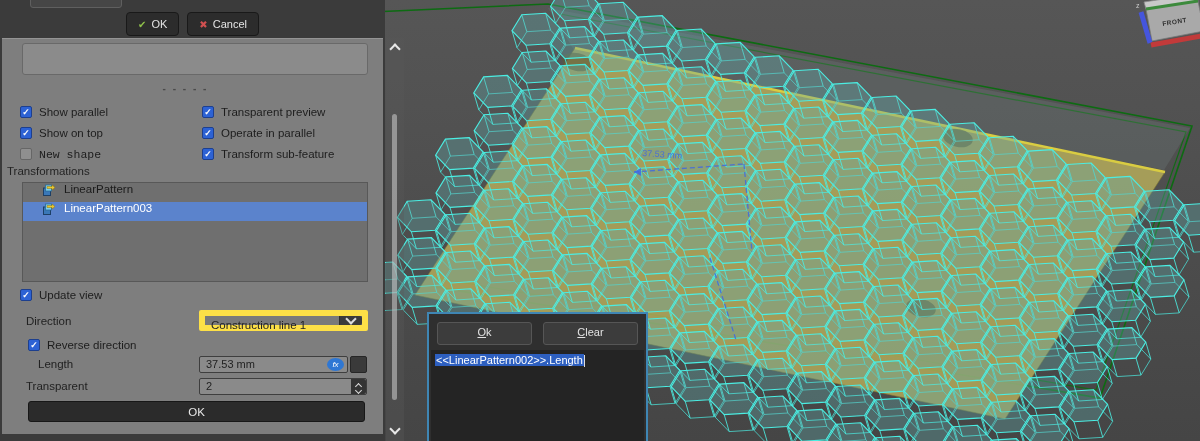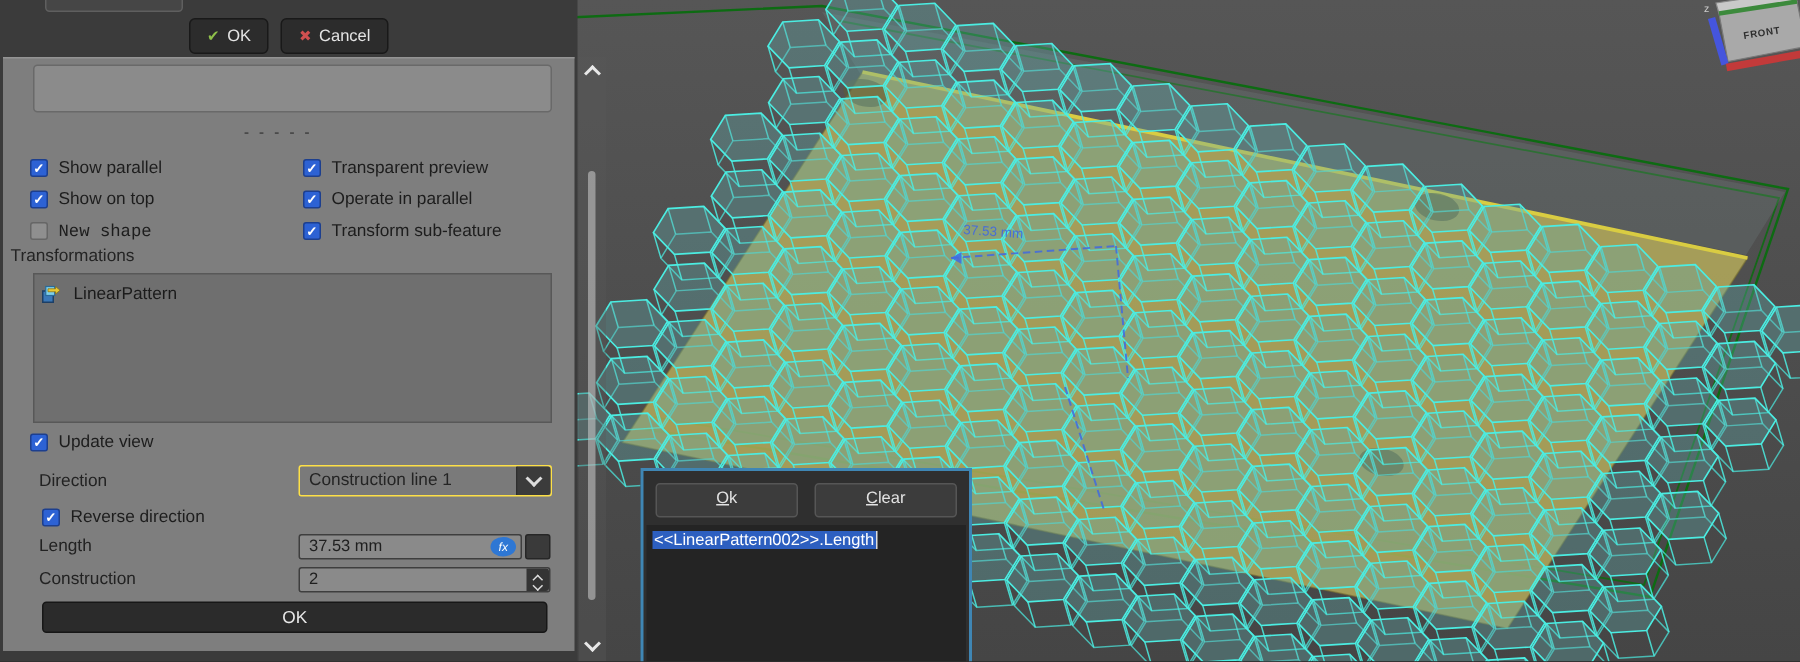--- a/index.html
+++ b/index.html
@@ -26,26 +26,26 @@
   .splitter{position:absolute;left:0;right:14px;top:44px;text-align:center;color:#4a4a4a;
             font-weight:bold;font-size:10px;letter-spacing:2px;}
   .cbrow{position:absolute;height:14px;display:flex;align-items:center;gap:7px;cursor:default;}
   .cb{width:12px;height:12px;border-radius:2px;box-sizing:border-box;flex:0 0 auto;
       display:flex;align-items:center;justify-content:center;}
   .cb.on{background:#2d62d4;border:1px solid #1d3f8e;color:#fff;font-size:9px;font-weight:bold;line-height:1;}
   .cb.off{background:#8f8f8f;border:1px solid #666;color:transparent;}
   .seclbl{position:absolute;left:5px;top:126px;color:#242424;}
   .list{position:absolute;left:20px;top:143px;width:344px;height:98px;background:#6f6f6f;
         border:1px solid #585858;overflow:hidden;}
-  .litem{height:19px;display:flex;align-items:flex-end;gap:8px;padding-left:5px;color:#1b1b1b;cursor:default;}
+  .litem{height:19px;display:flex;align-items:flex-start;gap:8px;padding-left:20px;color:#1b1b1b;cursor:default;}
   .litem.sel{background:#5b83cc;color:#fff;}
   .licon{width:13px;height:13px;flex:0 0 auto;}
   .flabel{position:absolute;color:#222;}
   .combo{position:absolute;left:197px;top:271px;width:169px;height:21px;background:#7a7a7a;
-         border:1px solid #fde047;border-radius:2px;box-sizing:border-box;}
+         border:6px solid #fde047;border-radius:2px;box-sizing:border-box;}
   .combo .val{display:block;padding-left:6px;line-height:19px;color:#242424;}
   .combo .arr{position:absolute;right:0;top:0;width:22px;height:100%;background:#3b3b3b;
               border-left:1px solid #2e2e2e;border-radius:0 2px 2px 0;display:flex;
               align-items:center;justify-content:center;}
   .chev{width:6px;height:6px;border-left:2px solid #ddd;border-bottom:2px solid #ddd;
         transform:rotate(-45deg);margin-top:-3px;}
   .chev.up{transform:rotate(135deg);margin-top:3px;}
   .chev.sm{width:4px;height:4px;border-width:1.5px;}
   .field{position:absolute;background:#8a8a8a;border:1px solid #3e3e3e;border-radius:2px;
          box-sizing:border-box;color:#1f1f1f;font-size:11px;}
@@ -667,20 +667,28 @@
 
     <div class="list">
       <div class="litem">
         <svg class="licon" viewBox="0 0 13 13">
             <rect x="0.5" y="5" width="7" height="7.5" fill="#3a78b8" stroke="#1d3f66" stroke-width="1"></rect>
             <rect x="2.5" y="2" width="6" height="6" fill="#7fd0e8" stroke="#2a6a9a" stroke-width="0.8"></rect>
             <path d="M4 3.5 L9 3.5 L9 2 L12 4.5 L9 7 L9 5.5 L4 5.5 Z" fill="#e8c832" stroke="#8a7214" stroke-width="0.5"></path>
           </svg>
         <span>LinearPattern</span>
       </div>
+      <div class="litem sel">
+        <svg class="licon" viewBox="0 0 13 13">
+            <rect x="0.5" y="5" width="7" height="7.5" fill="#3a78b8" stroke="#1d3f66" stroke-width="1"></rect>
+            <rect x="2.5" y="2" width="6" height="6" fill="#7fd0e8" stroke="#2a6a9a" stroke-width="0.8"></rect>
+            <path d="M4 3.5 L9 3.5 L9 2 L12 4.5 L9 7 L9 5.5 L4 5.5 Z" fill="#e8c832" stroke="#8a7214" stroke-width="0.5"></path>
+          </svg>
+        <span>LinearPattern003</span>
+      </div>
     </div>
 
     <div class="cbrow" style="left:18px;top:249px;">
       <span class="cb on">
           <span>✓</span>
         </span>
       <span>Update view</span>
     </div>
 
     <div class="flabel" style="left:24px;top:276px;">Direction</div>
@@ -691,28 +699,28 @@
         </span>
     </div>
 
     <div class="cbrow" style="left:26px;top:299px;">
       <span class="cb on">
           <span>✓</span>
         </span>
       <span>Reverse direction</span>
     </div>
 
-    <div class="flabel" style="left:24px;top:319px;">Length</div>
+    <div class="flabel" style="left:36px;top:319px;">Length</div>
     <div class="field" style="left:197px;top:317px;width:149px;height:17px;">
       <span class="fval">37.53 mm</span>
       <span class="fxcirc">fx</span>
     </div>
     <div class="sqbtn"></div>
 
-    <div class="flabel" style="left:24px;top:341px;">Construction</div>
+    <div class="flabel" style="left:24px;top:341px;">Transparent</div>
     <div class="field" style="left:197px;top:339px;width:168px;height:17px;">
       <span class="fval">2</span>
       <span class="spin">
         <span class="chev sm up"></span>
         <span class="chev sm"></span>
       </span>
     </div>
 
     <div class="pok">OK</div>
   </div>

